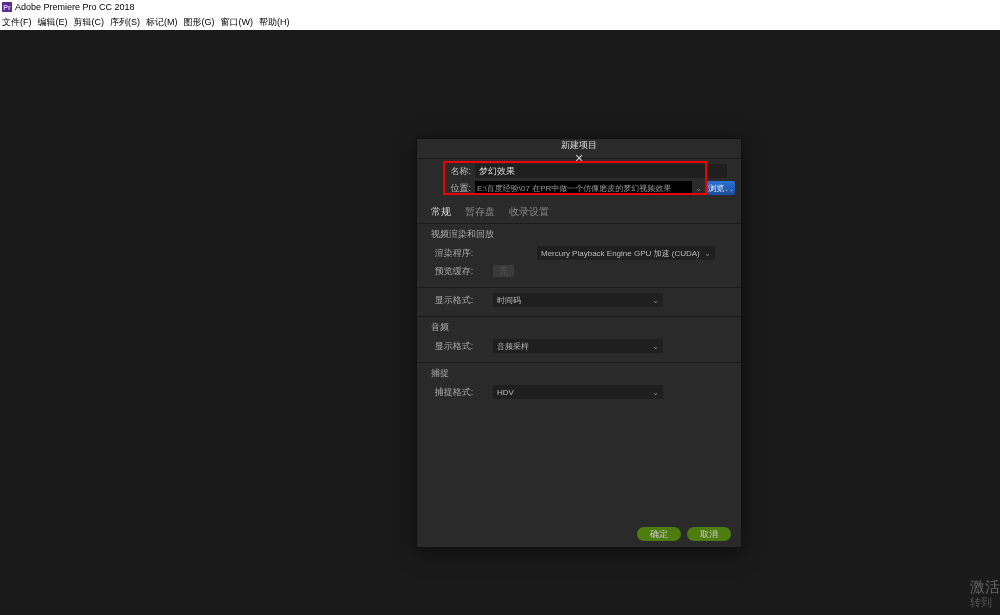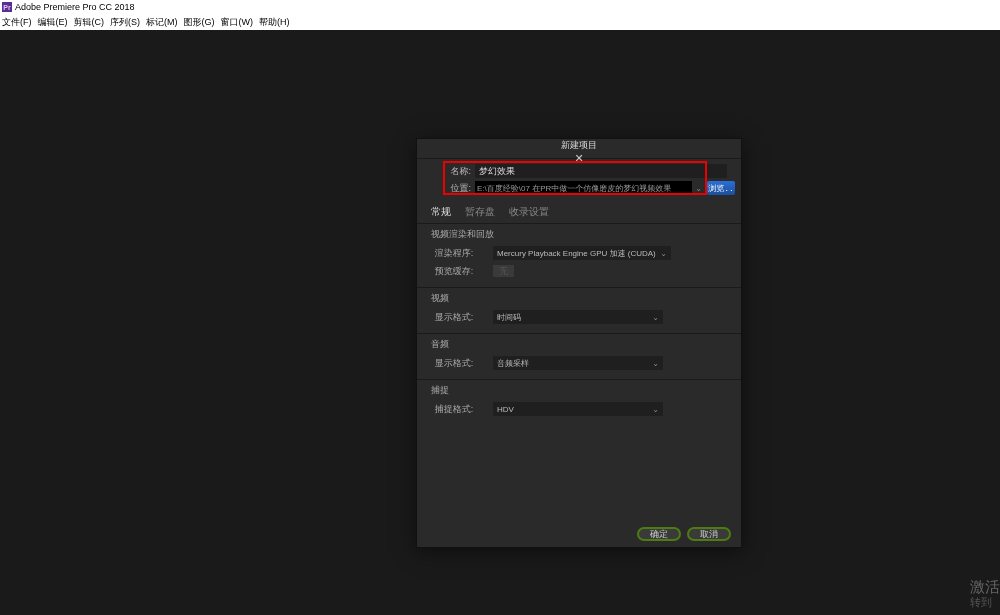--- a/index.html
+++ b/index.html
@@ -35,28 +35,28 @@
 .tabs { display: flex; gap: 14px; padding: 6px 4px 4px 14px; font-size: 10px; color: #888; border-bottom: 1px solid #1a1a1a; }
 .tab { cursor: pointer; }
 .tab.active { color: #ddd; }
 
 .section { padding: 4px 10px 6px 14px; border-bottom: 1px solid #1a1a1a; }
 .section-title { font-size: 9px; color: #aaa; margin-bottom: 4px; }
 .section-row { display: flex; align-items: center; height: 16px; font-size: 9px; margin-bottom: 2px; }
 .section-row .lbl { width: 46px; text-align: center; color: #aaa; margin-right: 16px; }
 .select { flex: 1; max-width: 170px; height: 14px; background: #1f1f1f; color: #bbb; display: flex; align-items: center; justify-content: space-between; padding: 0 4px; font-size: 8px; cursor: pointer; }
 .select .chev { color: #888; font-size: 8px; }
-.select.wide { max-width: 178px; }
+.select.wide { max-width: 178px; margin-left: 44px; }
 .disabled-val { color: #555; font-size: 9px; background:#3a3a3a; padding:0 6px; height:12px; display:flex; align-items:center; }
 
 .chk-row { display: flex; align-items: center; padding: 8px 10px; font-size: 9px; color: #aaa; gap: 4px; }
 .chkbox { width: 10px; height: 10px; border: 1px solid #666; background: #1f1f1f; cursor: pointer; }
 
 .dialog-footer { position: absolute; bottom: 6px; right: 10px; display: flex; gap: 6px; }
-.dlg-btn { width: 44px; height: 14px; border-radius: 8px; background: #3a3a3a; border: 2px solid #4d7c0f; color: #ccc; font-size: 9px; display: flex; align-items: center; justify-content: center; cursor: pointer; }
+.dlg-btn { width: 44px; height: 14px; border-radius: 8px; background: #3a3a3a; border: 7px solid #4d7c0f; color: #ccc; font-size: 9px; display: flex; align-items: center; justify-content: center; cursor: pointer; }
 
 .watermark { position: absolute; right: 0; bottom: 6px; color: #555; font-size: 11px; text-align: left; line-height: 1.2; width: 30px; overflow: hidden; white-space: nowrap; }
 .watermark div:first-child { font-size: 15px; color: #666; }
 </style>
 </head>
 <body>
 
 <div class="titlebar">
   <div class="titlebar-icon">Pr</div>
   <span>Adobe Premiere Pro CC 2018</span>
@@ -111,21 +111,20 @@
             <span class="chev">⌄</span>
           </div>
         </div>
         <div class="section-row">
           <span class="lbl">预览缓存:</span>
           <span class="disabled-val">无</span>
         </div>
       </div>
 
       <div class="section">
-        <div class="section-title">视频</div>
         <div class="section-row">
           <span class="lbl">显示格式:</span>
           <div class="select">
             <span>时间码</span>
             <span class="chev">⌄</span>
           </div>
         </div>
       </div>
 
       <div class="section">

